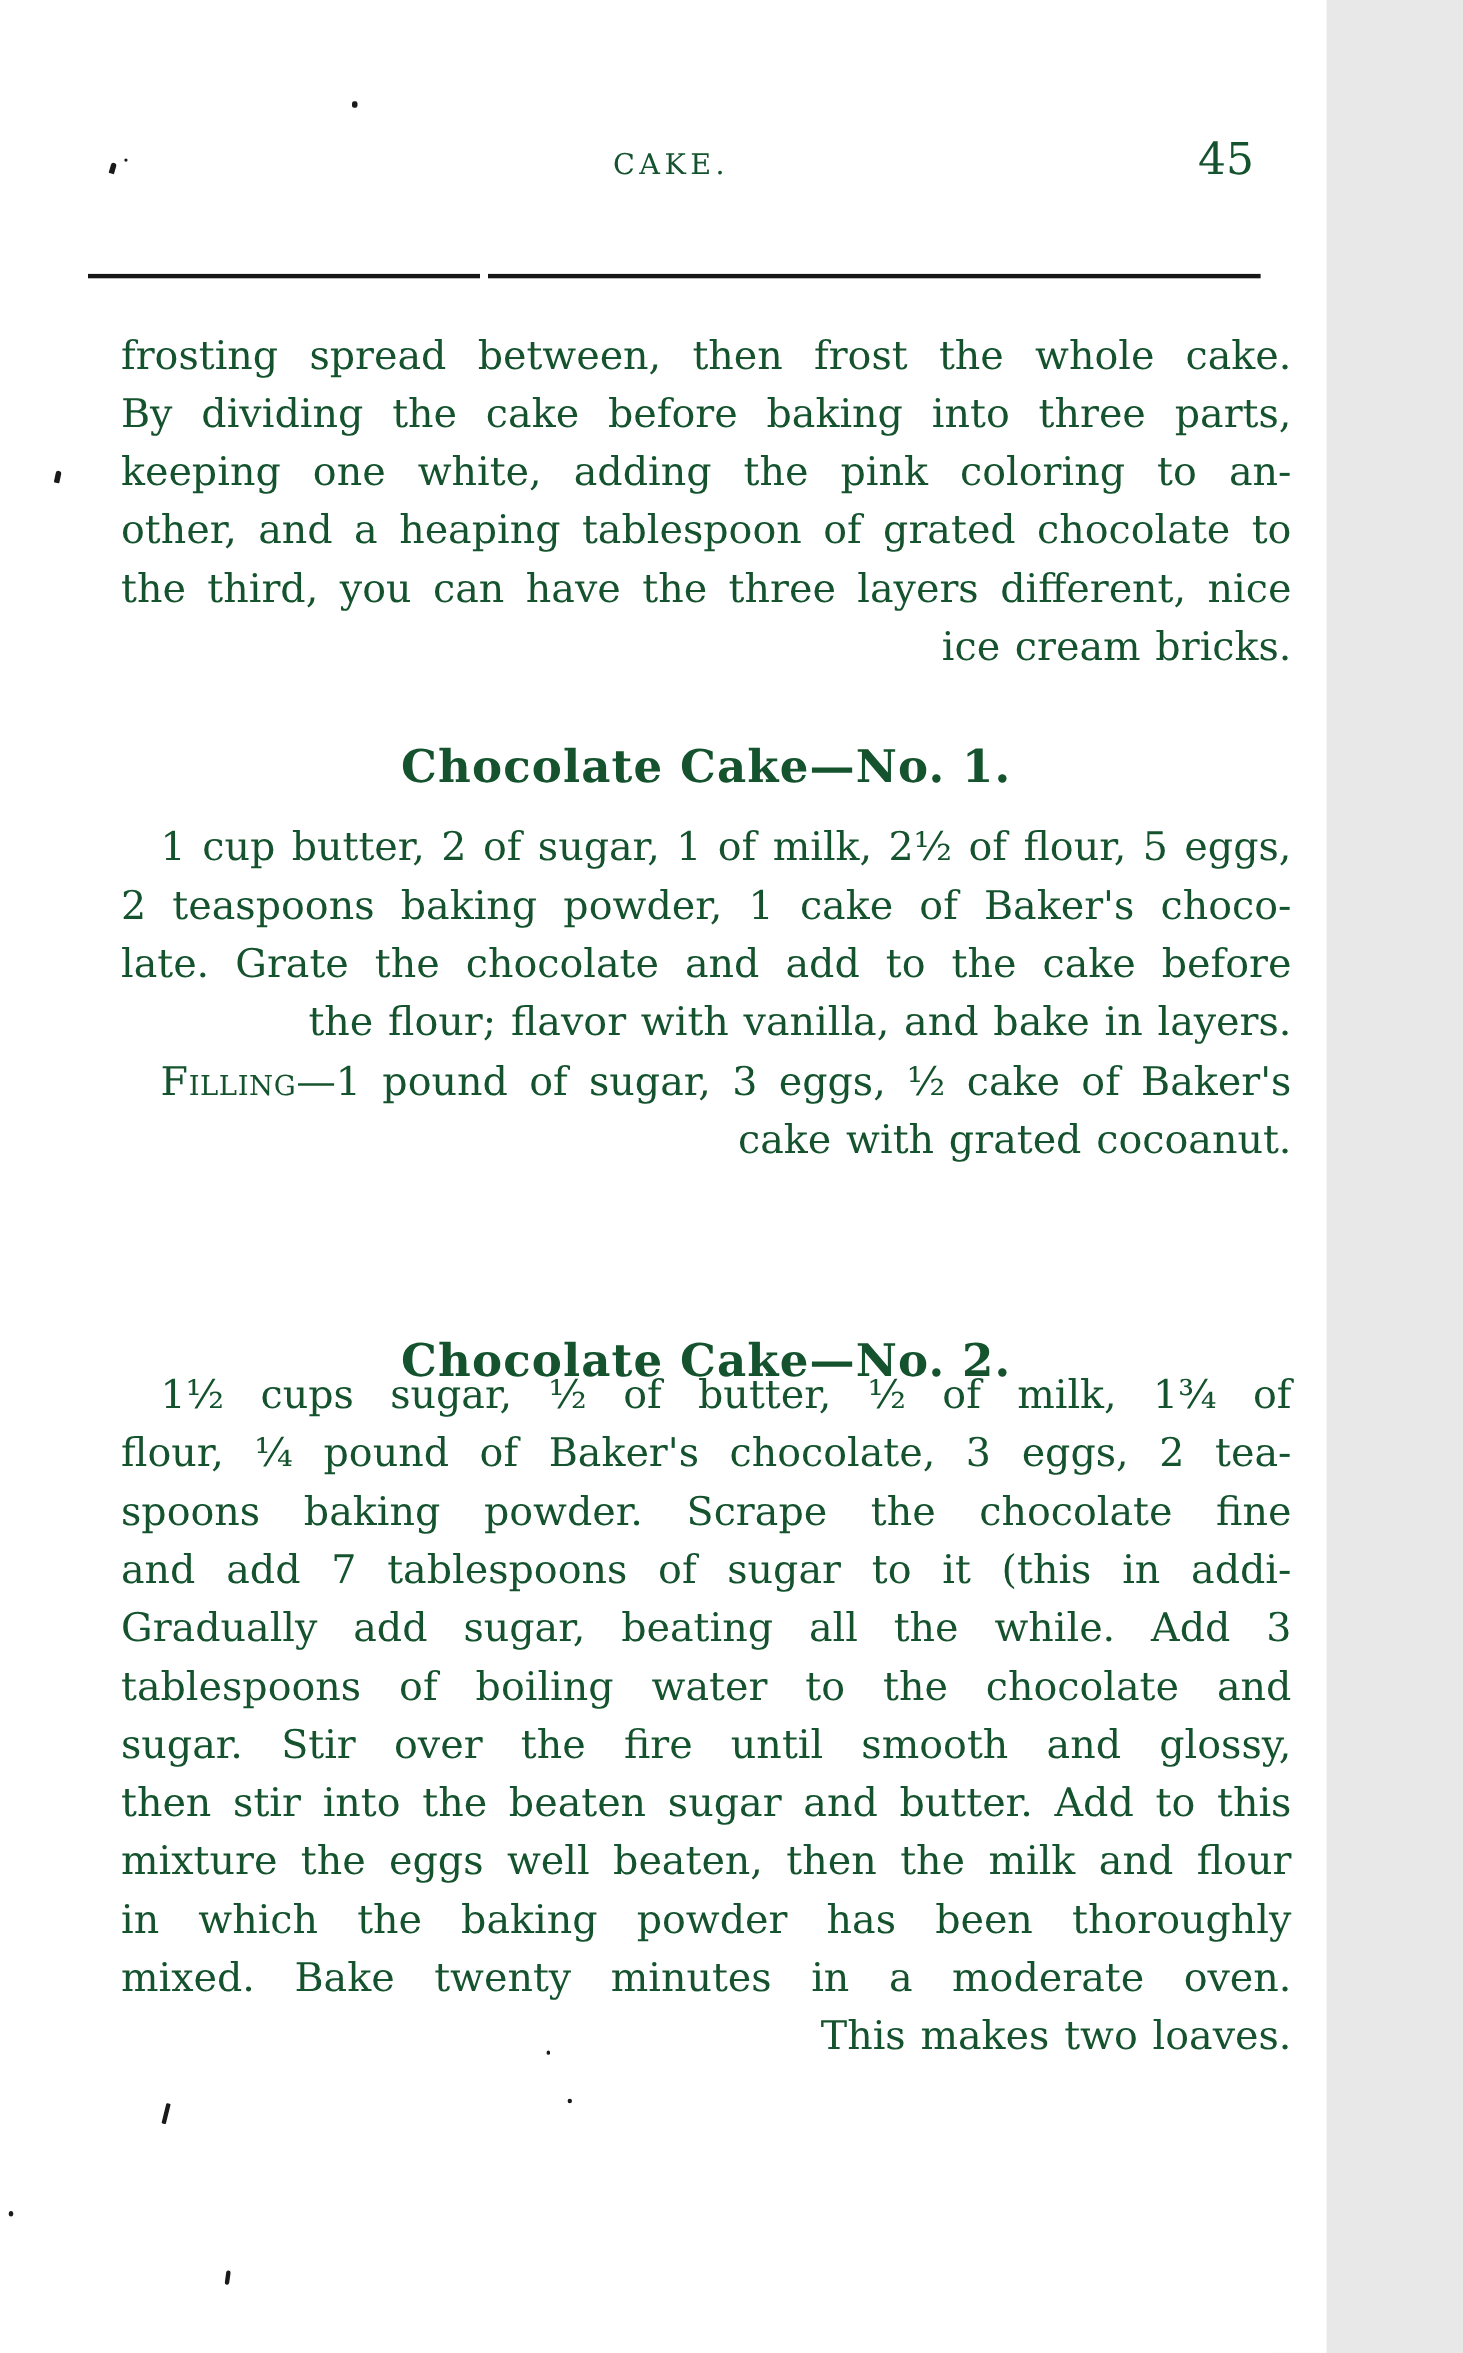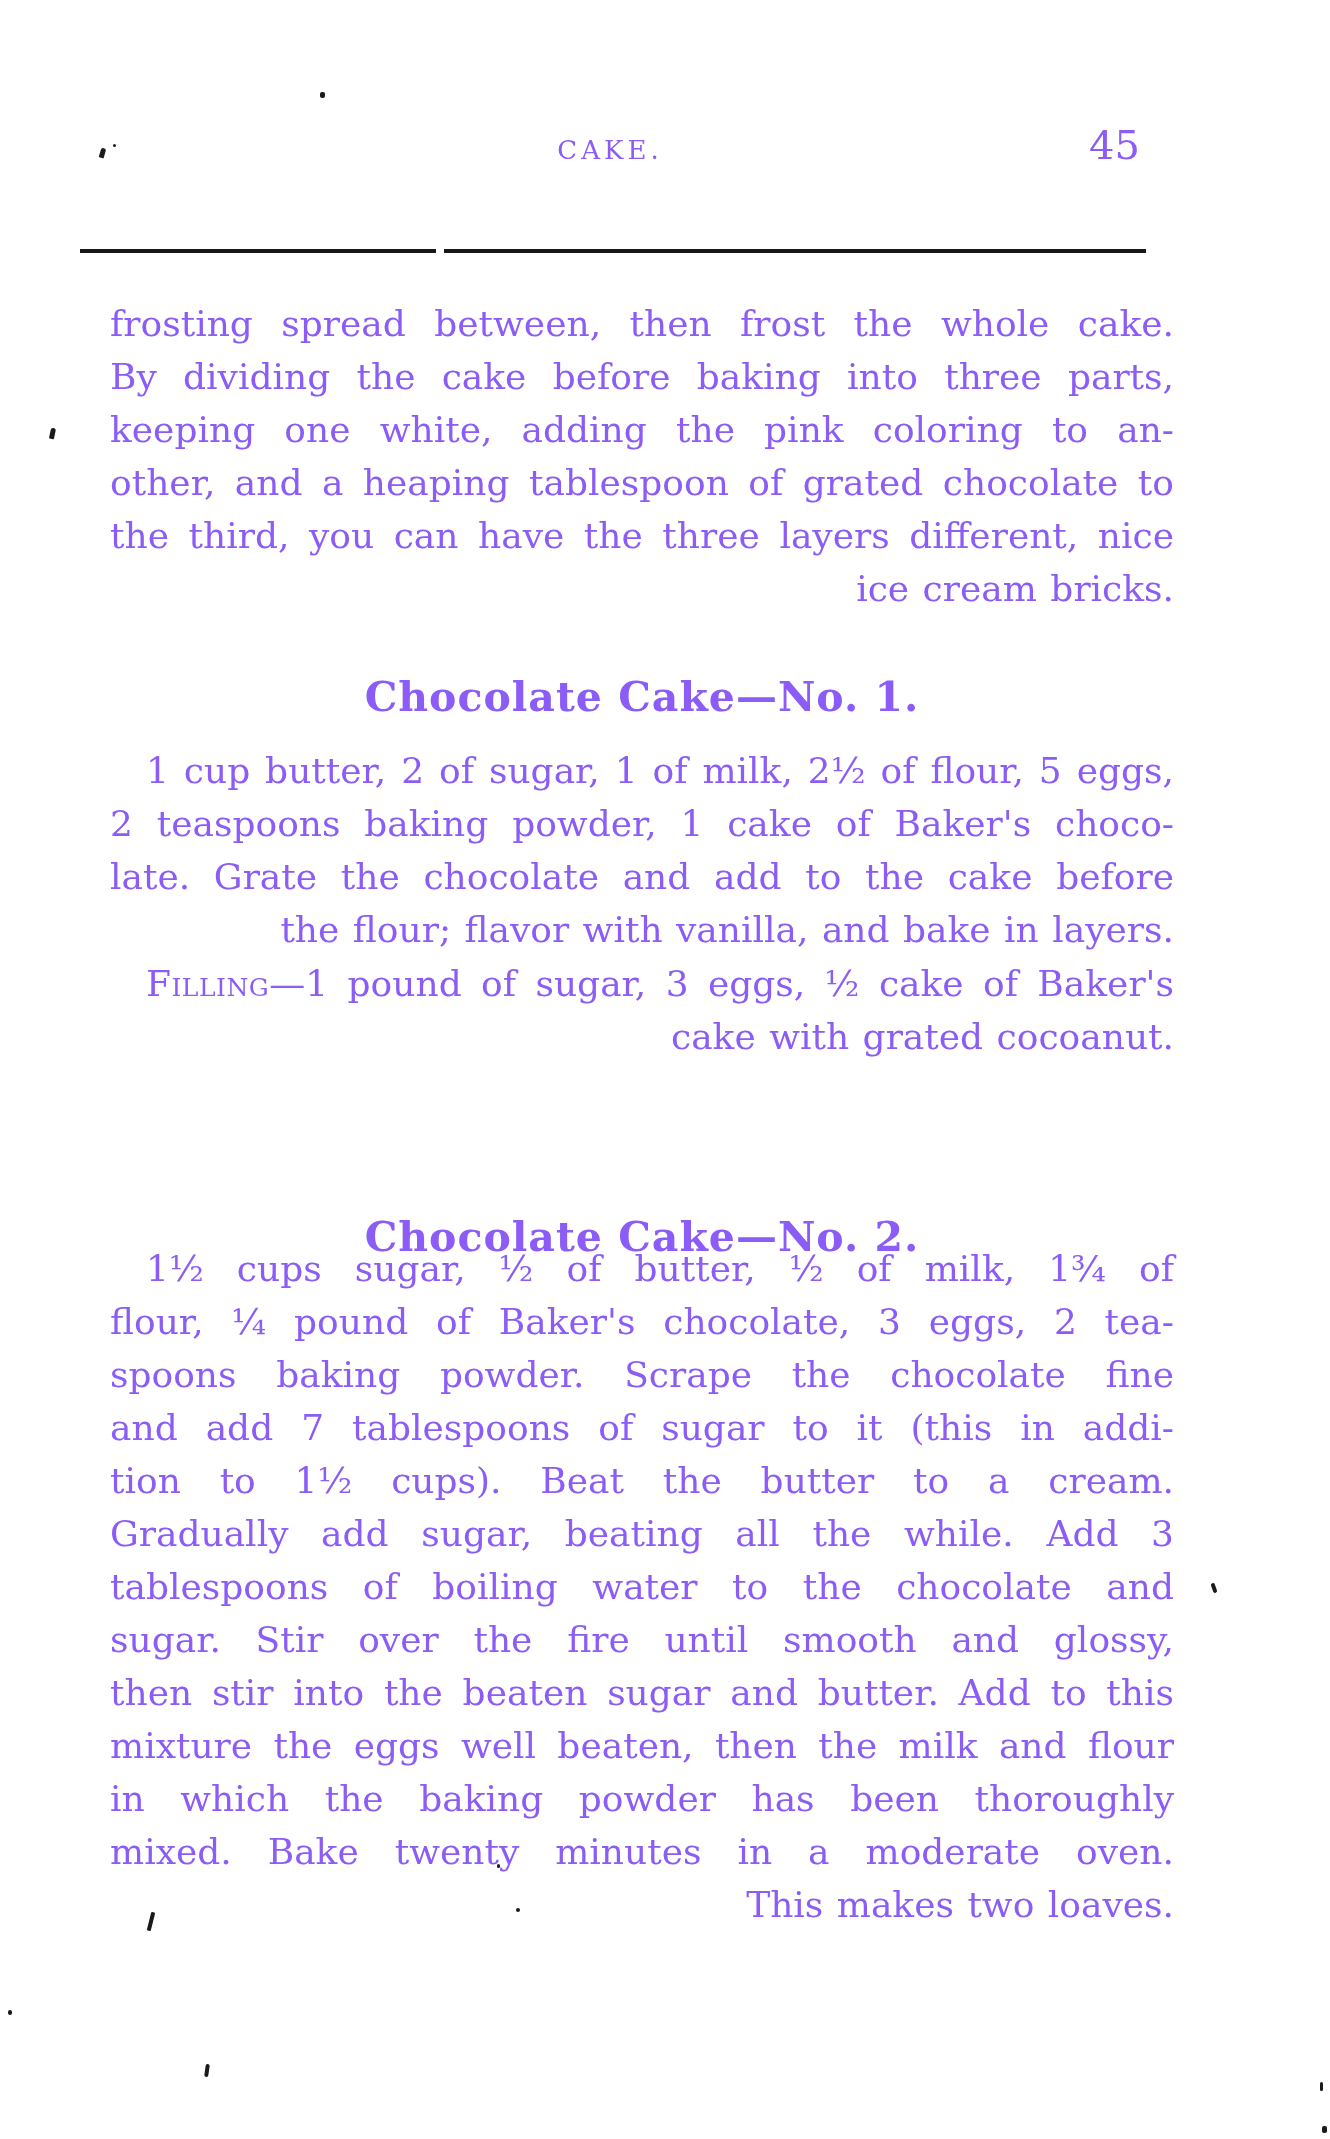--- a/index.html
+++ b/index.html
@@ -1,21 +1,21 @@
 <!DOCTYPE html>
 <html><head>
 <meta charset="utf-8">
 <style>
   html, body { margin: 0; padding: 0; background: #e8e8e8; }
   .page {
     position: relative;
-    width: 1330px;
+    width: 1206px;
     height: 2139px;
     background: #ffffff;
-    color: #8b5cf6;
+    color: #14532d;
     font-family: "DejaVu Serif", serif;
     overflow: hidden;
   }
   .column {
     position: absolute;
     left: 78px;
     top: 0;
     width: 1064px;
     height: 100%;
   }
@@ -119,21 +119,20 @@
       <div class="ln">cake with grated cocoanut.</div>
     </div>
 
     <div class="blk rhead" style="top:1214px">Chocolate Cake—No. 2.</div>
 
     <div class="blk" style="top:1242px">
       <div class="ln j in">1½ cups sugar, ½ of butter, ½ of milk, 1¾ of</div>
       <div class="ln j">flour, ¼ pound of Baker's chocolate, 3 eggs, 2 tea-</div>
       <div class="ln j">spoons baking powder.  Scrape the chocolate fine</div>
       <div class="ln j">and add 7 tablespoons of sugar to it (this in addi-</div>
-      <div class="ln j">tion to 1½ cups).  Beat the butter to a cream.</div>
       <div class="ln j">Gradually add sugar, beating all the while.  Add 3</div>
       <div class="ln j">tablespoons of boiling water to the chocolate and</div>
       <div class="ln j">sugar.  Stir over the fire until smooth and glossy,</div>
       <div class="ln j">then stir into the beaten sugar and butter.  Add to this</div>
       <div class="ln j">mixture the eggs well beaten, then the milk and flour</div>
       <div class="ln j">in which the baking powder has been thoroughly</div>
       <div class="ln j">mixed.  Bake twenty minutes in a moderate oven.</div>
       <div class="ln">This makes two loaves.</div>
     </div>
   </div>

